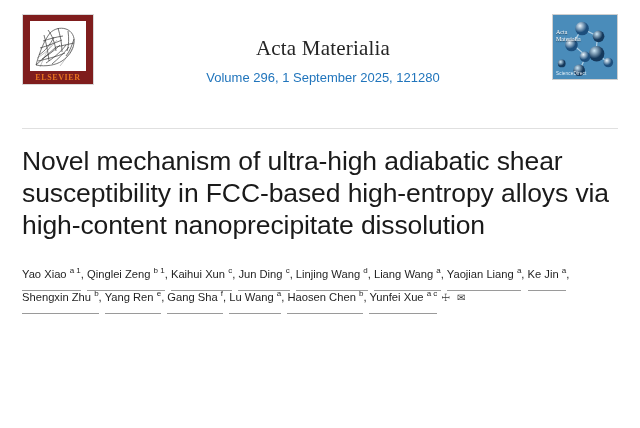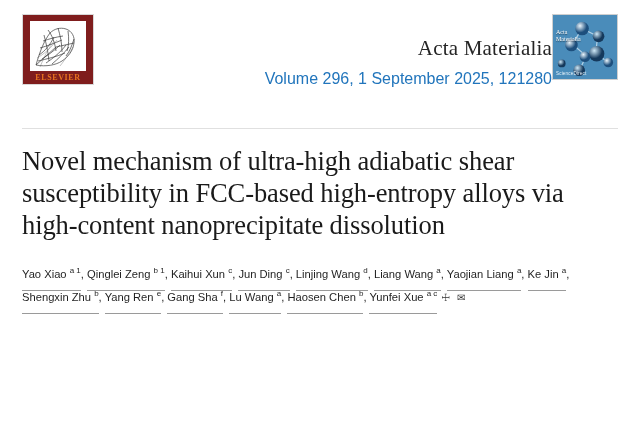--- a/index.html
+++ b/index.html
@@ -46,33 +46,33 @@
     font-size: 8px;
     letter-spacing: 0.6px;
     color: #e8731f;
     font-weight: 700;
     font-family: "Liberation Serif", serif;
   }
 
   
   .journal-center {
     flex: 1 1 auto;
-    text-align: right;
+    text-align: center;
     padding-top: 22px;
   }
   .journal-title {
     font-family: "Liberation Serif", serif;
     font-size: 21px;
     font-weight: 400;
     color: #252525;
     letter-spacing: 0.2px;
   }
   .journal-issue {
     margin-top: 9px;
-    font-size: 16px;
+    font-size: 13px;
     color: #2175bc;
   }
 
   
   .cover {
     width: 66px; height: 66px;
     flex: 0 0 66px;
     border: 1px solid #cfcfcf;
     background: linear-gradient(150deg,#9fd2e8 0%, #5ea6cf 40%, #2f6fa8 100%);
     position: relative;
@@ -108,21 +108,21 @@
   
   .body {
     padding: 16px 22px 0 22px;
   }
   .article-type {
     font-size: 11px;
     color: #4d4d4d;
     margin-bottom: 10px;
   }
   .title {
-    font-family: Liberation Serif, serif;
+    font-family: Liberation Sans, sans-serif;
     font-size: 26.5px;
     line-height: 32px;
     font-weight: 400;
     color: #1a1a1a;
     letter-spacing: -0.1px;
     margin: 0 0 20px 0;
     max-width: 592px;
   }
 
   

